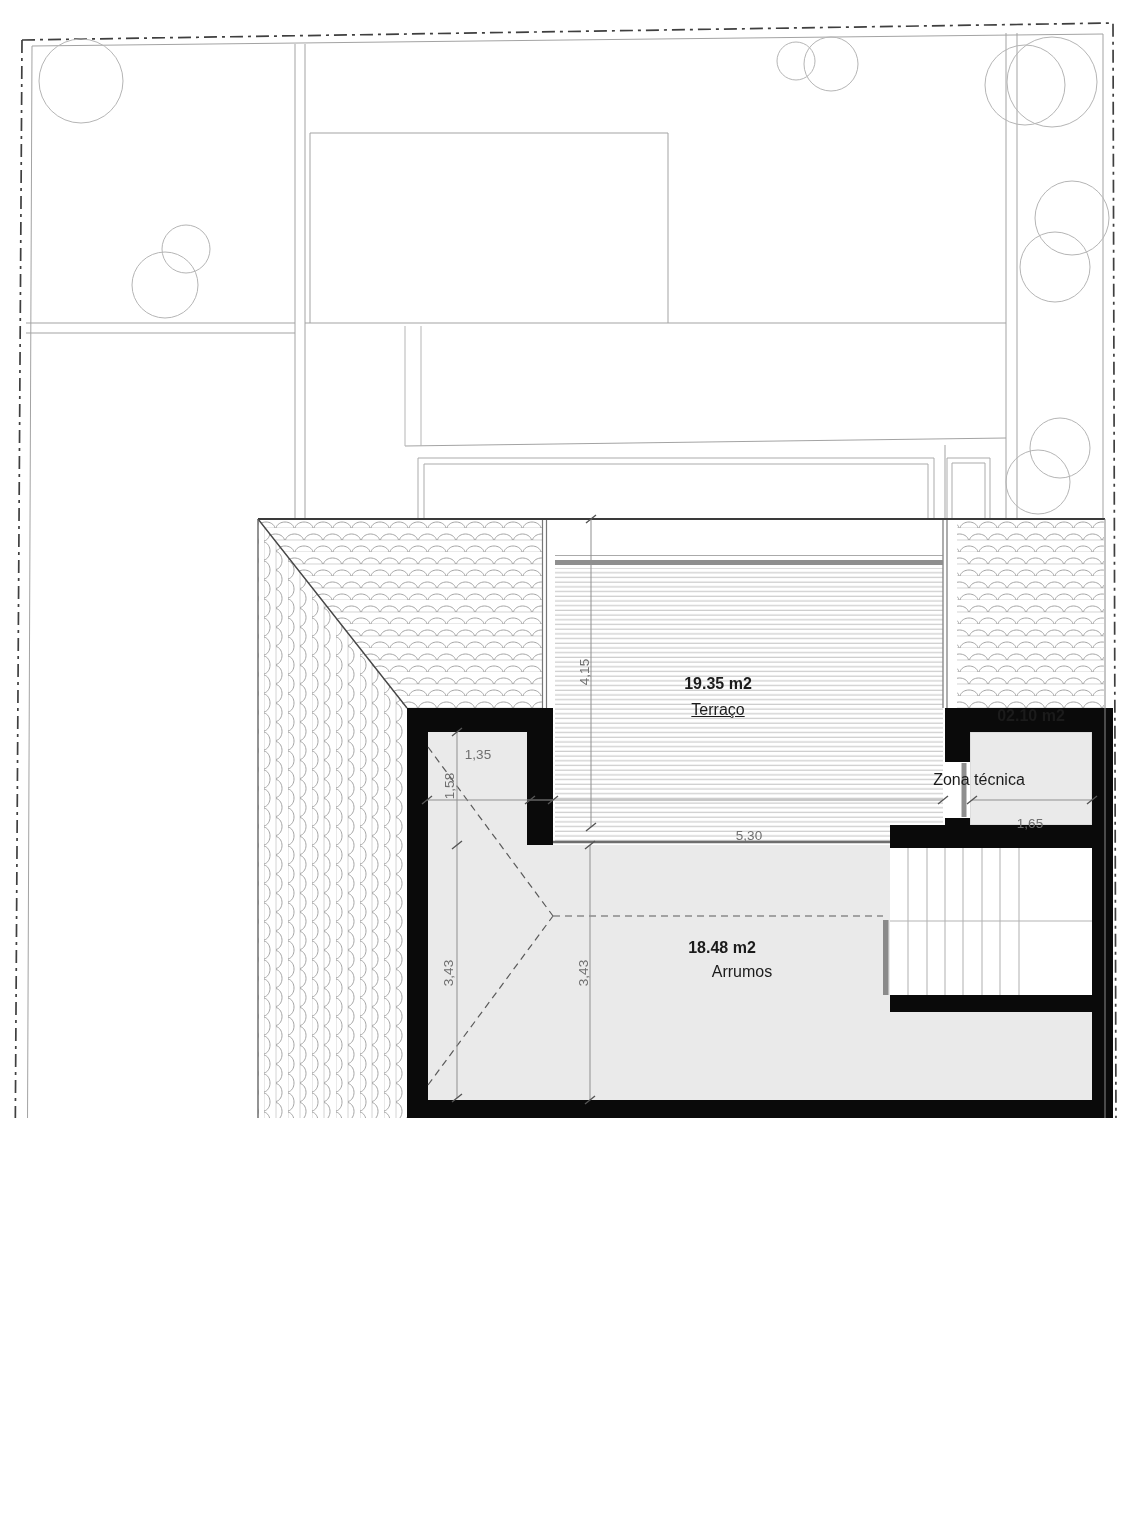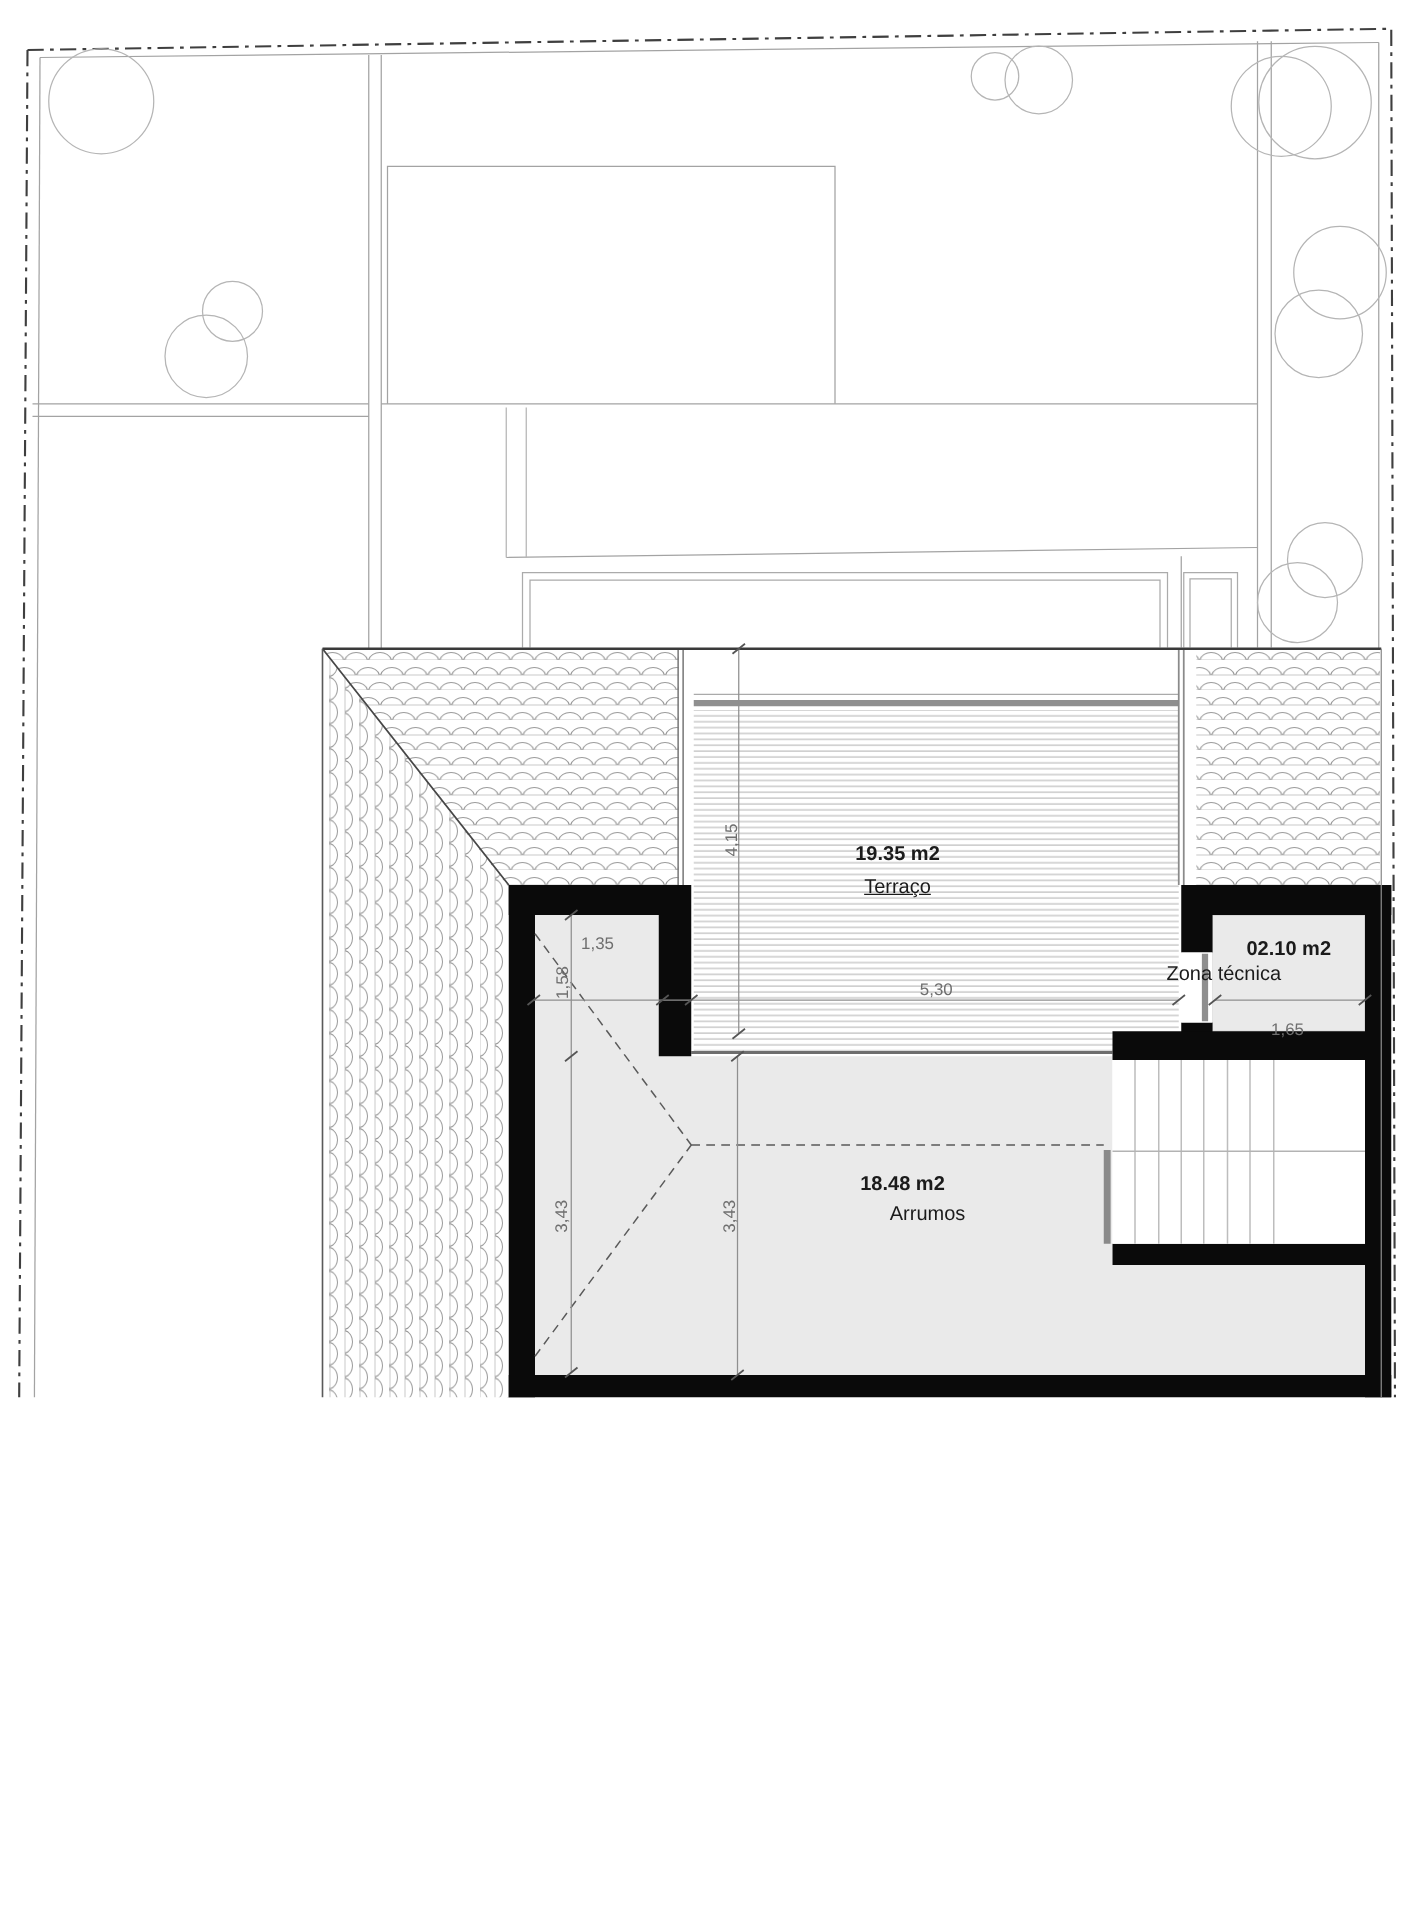--- a/index.html
+++ b/index.html
@@ -146,24 +146,24 @@
     </g>
   </g>
 </svg>
 
 <div class="lbl bold" style="left:718px;top:684px;">19.35 m2</div>
 <div class="lbl" style="left:718px;top:710px;text-decoration:underline;">Terraço</div>
 
 <div class="lbl bold" style="left:722px;top:948px;">18.48 m2</div>
 <div class="lbl" style="left:742px;top:972px;">Arrumos</div>
 
-<div class="lbl bold" style="left:1031px;top:760px;">02.10 m2</div>
+<div class="lbl bold" style="left:1031px;top:716px;">02.10 m2</div>
 <div class="lbl" style="left:979px;top:780px;">Zona técnica</div>
 
 <div class="lbl dim rot" style="left:585px;top:672px;">4,15</div>
-<div class="lbl dim" style="left:749px;top:792px;">5,30</div>
+<div class="lbl dim" style="left:749px;top:836px;">5,30</div>
 <div class="lbl dim" style="left:478px;top:755px;">1,35</div>
 <div class="lbl dim rot" style="left:450px;top:786px;">1,58</div>
 <div class="lbl dim rot" style="left:449px;top:973px;">3,43</div>
 <div class="lbl dim rot" style="left:584px;top:973px;">3,43</div>
 <div class="lbl dim" style="left:1030px;top:792px;margin-top:32px;">1,65</div>
 
 </div>
 
 </body></html>

